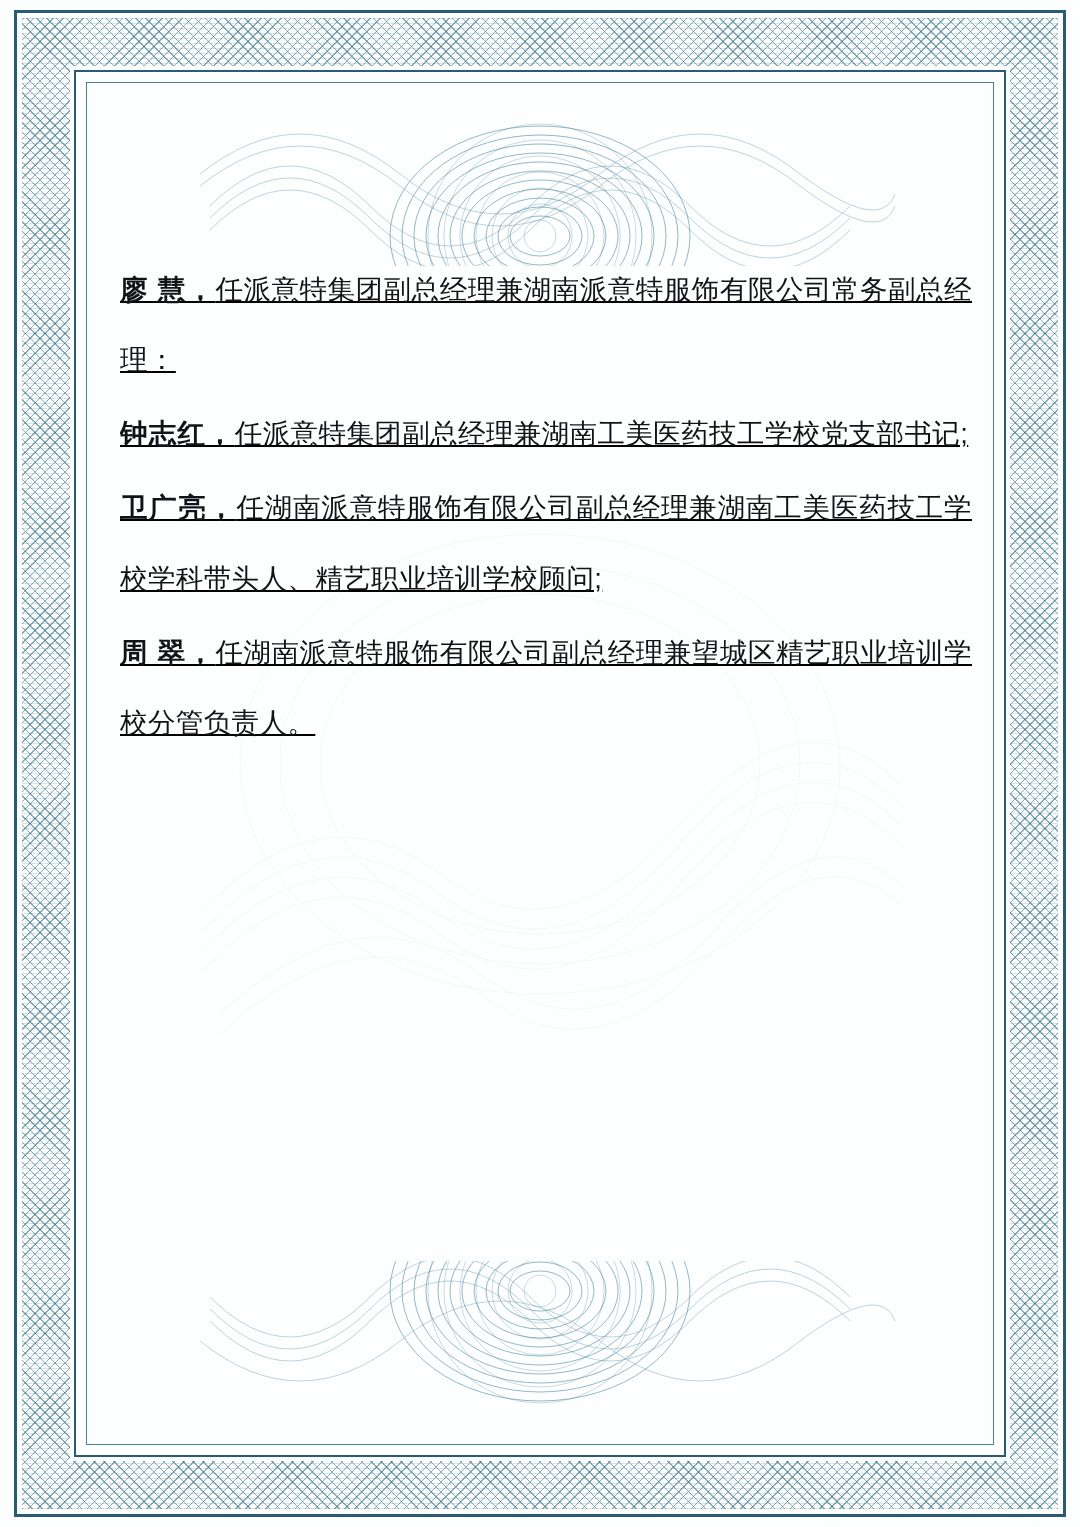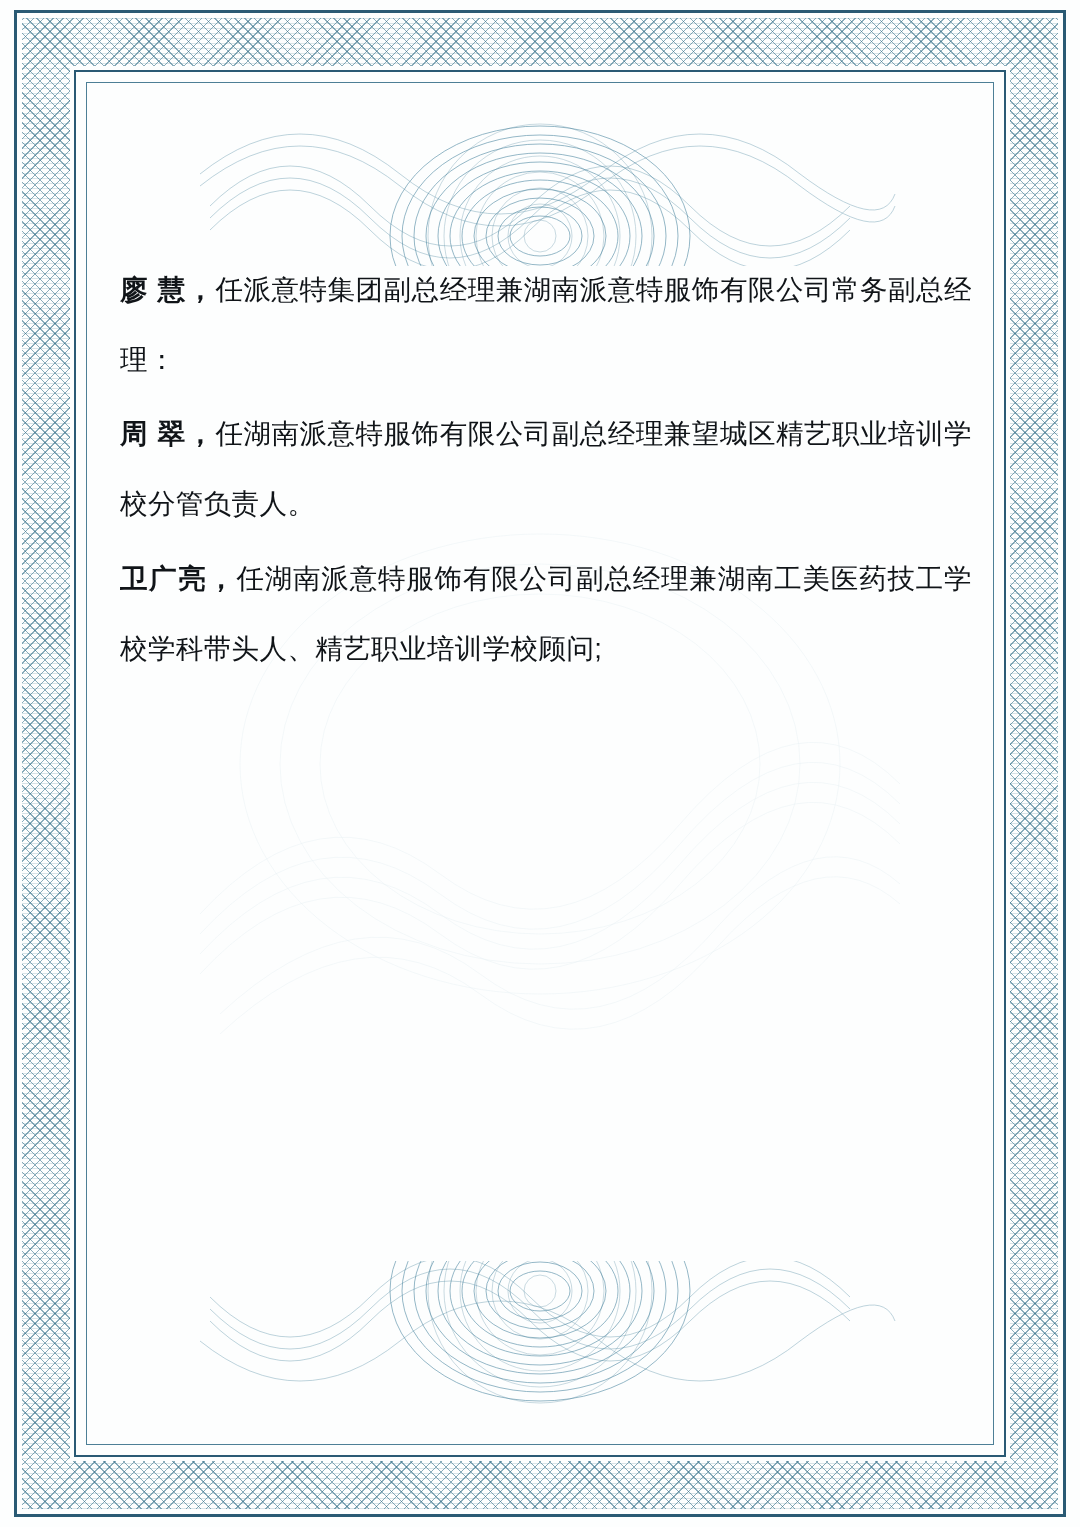--- a/index.html
+++ b/index.html
@@ -99,20 +99,21 @@
   }
 
   
   .content {
     position: absolute;
     left: 120px;
     top: 255px;
     right: 108px;
     bottom: 260px;
     overflow: hidden;
+    text-decoration: underline;
   }
   .para {
     font-size: 27.5px;
     line-height: 2.55;
     color: #101418;
     text-align: justify;
     letter-spacing: 0.4px;
     margin: 0 0 4px 0;
     font-family: "Liberation Sans", "DejaVu Sans", sans-serif;
   }
@@ -207,25 +208,28 @@
       <ellipse cx="380" cy="350" rx="220" ry="170"></ellipse>
     </g>
   </svg>
 
   <div class="content">
 
     <p class="para">
       <span class="name">廖 慧，</span><span>任派意特集团副总经理兼湖南派意特服饰有限公司常务副总经理：</span>
     </p>
 
-
-
+    <p class="para">
+      <span class="name">钟志红，</span><span>任派意特集团副总经理兼湖南工美医药技工学校党支部书记;</span>
+    </p>
+
+
+
+    <p class="para">
+      <span class="name">卫广亮，</span><span>任湖南派意特服饰有限公司副总经理兼湖南工美医药技工学校学科带头人、精艺职业培训学校顾问;</span>
+    </p>
 
     <p class="para">
       <span class="name">周 翠，</span><span>任湖南派意特服饰有限公司副总经理兼望城区精艺职业培训学校分管负责人。</span>
-    </p>
-
-    <p class="para">
-      <span class="name">卫广亮，</span><span>任湖南派意特服饰有限公司副总经理兼湖南工美医药技工学校学科带头人、精艺职业培训学校顾问;</span>
     </p>
 
   </div>
 </div>
 
 </body></html>

